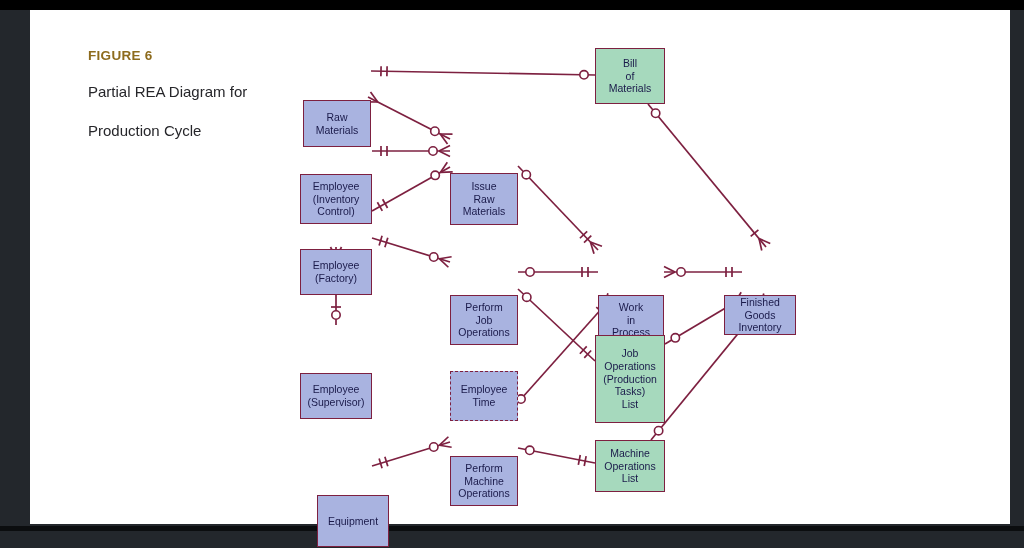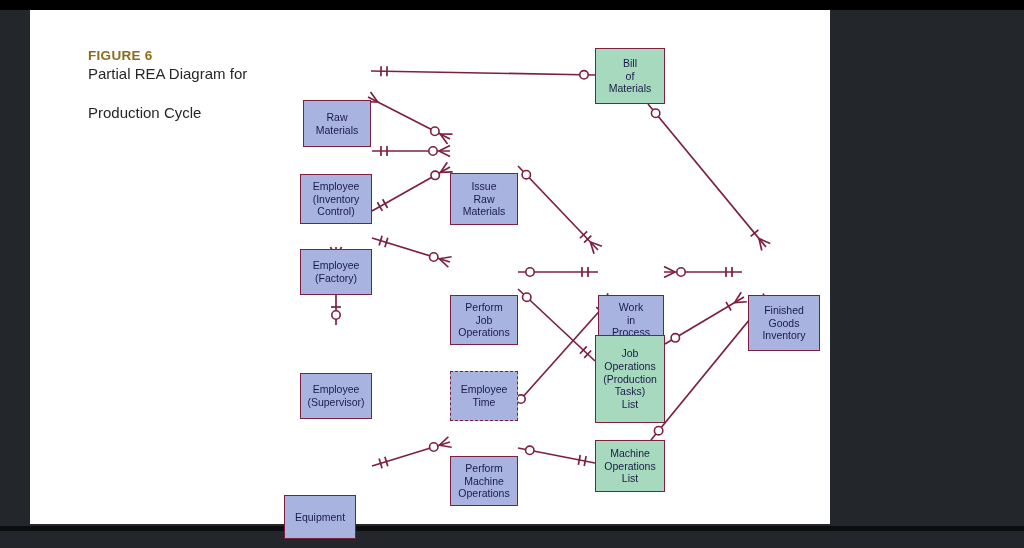--- a/index.html
+++ b/index.html
@@ -5,24 +5,24 @@
   * { margin:0; padding:0; box-sizing:border-box; }
   html,body { width:1024px; height:548px; }
   body {
     background:#23272c;
     font-family:"Liberation Sans", sans-serif;
     position:relative;
     overflow:hidden;
   }
   .topbar { position:absolute; left:0; top:0; width:1024px; height:10px; background:#000; }
   .bottombar { position:absolute; left:0; top:526px; width:1024px; height:5px; background:#0b0d0f; }
-  .page { position:absolute; left:30px; top:10px; width:800px; height:514px; background:#ffffff; }
+  .page { position:absolute; left:30px; top:10px; width:980px; height:514px; background:#ffffff; }
   .caption { position:absolute; left:58px; top:38px; }
   .fig-label { color:#8d6b1d; font-weight:bold; font-size:13.5px; letter-spacing:.3px; }
-  .fig-title { color:#26262a; font-size:15px; line-height:1.5; margin-top:0; }
+  .fig-title { color:#26262a; font-size:15px; line-height:1.5; margin-top:18px; }
   #edge-layer { position:absolute; left:0; top:0; width:1024px; height:548px; pointer-events:none; z-index:2; }
   #node-layer { position:absolute; left:0; top:0; width:1024px; height:548px; z-index:3; }
   .node {
     position:absolute; display:flex; align-items:center; justify-content:center;
     text-align:center; white-space:pre-line;
     font-size:10.5px; line-height:1.22; color:#1a1a4a;
     border:1.7px solid #7d2040;
   }
   .node.blue  { background:#a9b3e0;margin-top:48px; }
   .node.green { background:#a6d9bd; }
@@ -141,32 +141,32 @@
 Raw
 Materials</div>
     <div class="node blue" style="left: 300px; top: 201px; width: 72px; height: 46px;">Employee
 (Factory)</div>
     <div class="node blue" style="left: 450px; top: 247px; width: 68px; height: 50px;">Perform
 Job
 Operations</div>
     <div class="node blue" style="left: 598px; top: 247px; width: 66px; height: 50px;">Work
 in
 Process</div>
-    <div class="node blue" style="left: 748px; top: 247px; width: 72px; height: 56px;">Finished
+    <div class="node blue" style="left: 724px; top: 247px; width: 72px; height: 40px;">Finished
 Goods
 Inventory</div>
     <div class="node blue" style="left: 300px; top: 325px; width: 72px; height: 46px;">Employee
 (Supervisor)</div>
     <div class="node blue dashed" style="left: 450px; top: 323px; width: 68px; height: 50px;">Employee
 Time</div>
     <div class="node green" style="left: 595px; top: 335px; width: 70px; height: 88px;">Job
 Operations
 (Production
 Tasks)
 List</div>
     <div class="node blue" style="left: 450px; top: 408px; width: 68px; height: 50px;">Perform
 Machine
 Operations</div>
     <div class="node green" style="left: 595px; top: 440px; width: 70px; height: 52px;">Machine
 Operations
 List</div>
-    <div class="node blue" style="left: 284px; top: 447px; width: 72px; height: 44px;">Equipment</div>
+    <div class="node blue" style="left: 317px; top: 447px; width: 72px; height: 52px;">Equipment</div>
   </div>
 
 </body></html>

